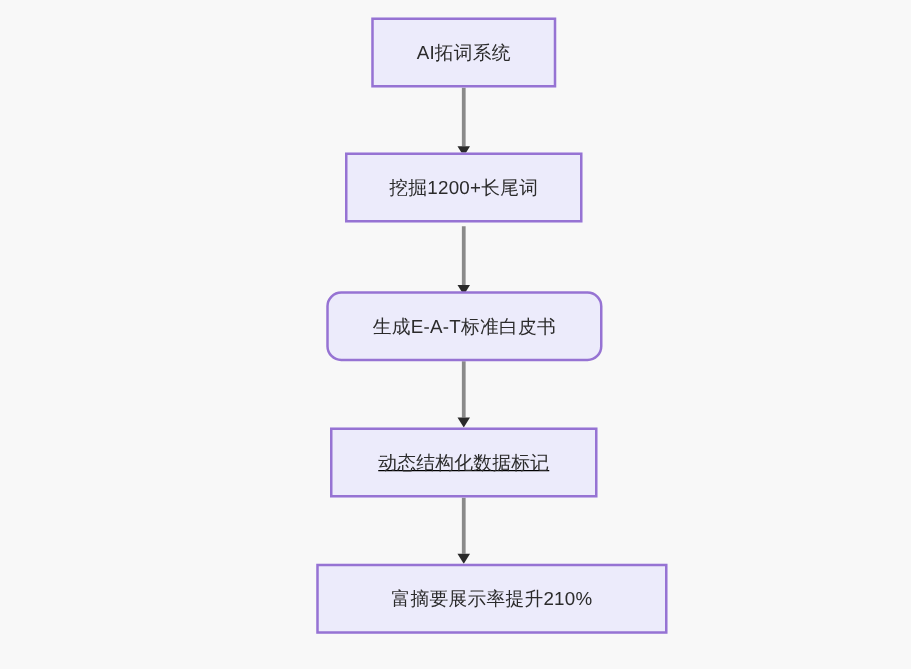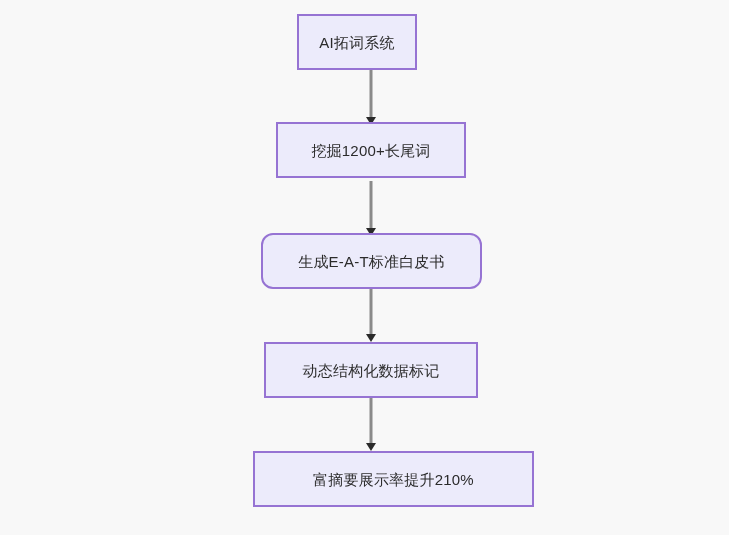--- a/index.html
+++ b/index.html
@@ -63,33 +63,33 @@
 
   <div class="edge" style="left:371px; top:181px; height:47px;"></div>
   <div class="arrowhead" style="left:371px; top:228px;"></div>
 
   <div class="edge" style="left:371px; top:289px; height:45px;"></div>
   <div class="arrowhead" style="left:371px; top:334px;"></div>
 
   <div class="edge" style="left:371px; top:398px; height:45px;"></div>
   <div class="arrowhead" style="left:371px; top:443px;"></div>
 
-  <div class="node" style="left:297px; top:14px; width:120px;">
+  <div class="node" style="left:297px; top:14px; width:148px;">
     <span class="node-label">AI拓词系统</span>
   </div>
 
   <div class="node" style="left:276px; top:122px; width:190px;">
     <span class="node-label">挖掘1200+长尾词</span>
   </div>
 
   <div class="node" style="left:261px; top:233px; width:221px;border-radius:12px;">
     <span class="node-label">生成E-A-T标准白皮书</span>
   </div>
 
-  <div class="node" style="left:264px; top:342px; width:214px;">
+  <div class="node" style="left:264px; top:342px; width:214px;text-decoration:underline;">
     <span class="node-label">动态结构化数据标记</span>
   </div>
 
   <div class="node" style="left:253px; top:451px; width:281px;">
     <span class="node-label">富摘要展示率提升210%</span>
   </div>
 
 </div>
 
 </body></html>

